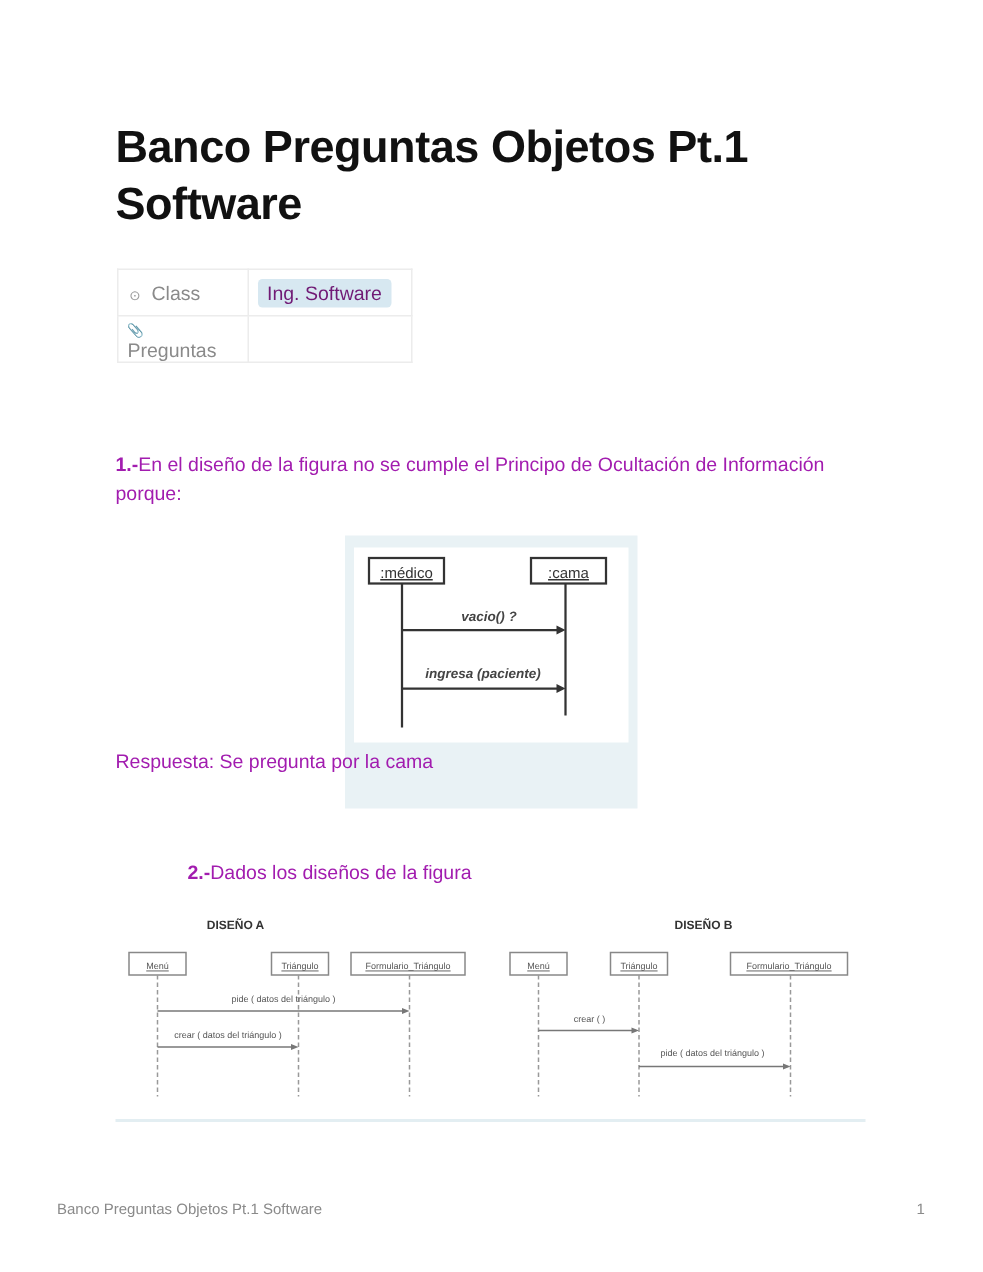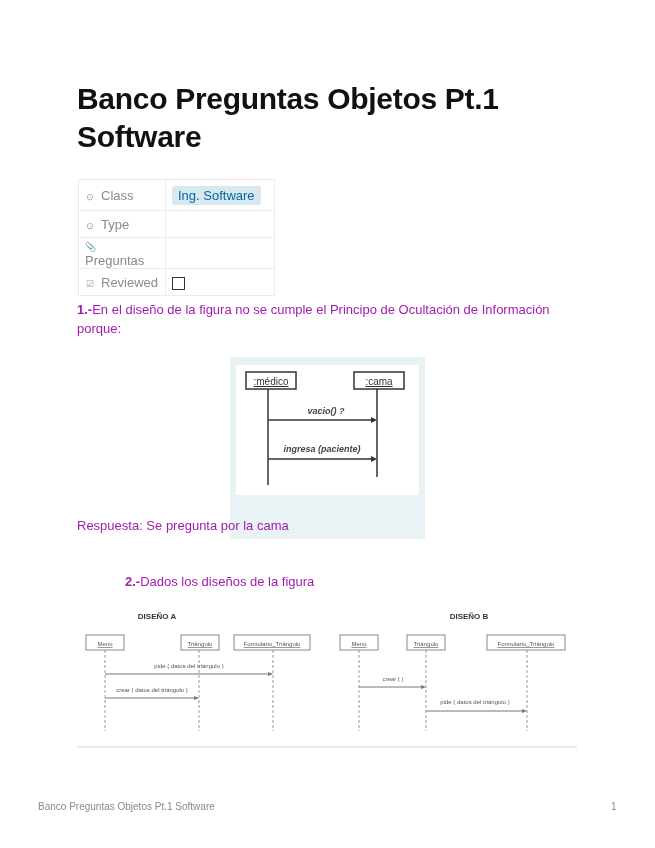--- a/index.html
+++ b/index.html
@@ -4,50 +4,42 @@
 <style>
   html, body { margin:0; padding:0; background:#ffffff; }
   body { width:655px; height:848px; position:relative; font-family:"Liberation Sans", sans-serif; color:#111; overflow:hidden; }
   .title { position:absolute; left:77px; top:80px; width:500px; font-size:30px; font-weight:bold; line-height:38px; letter-spacing:-0.3px; color:#111; margin:0; }
   .props { position:absolute; left:78px; top:179px; border-collapse:collapse; font-size:13px; }
   .props td { border:1px solid #ececec; height:26px; padding:0 6px;margin-top:40px; }
   .props td.key { width:74px; color:#8a8a8a; }
   .props td.val { width:96px; }
   .props tr:first-child td { height:30px; }
   .ico { display:inline-block; width:10px; font-size:9px; color:#999; margin-right:6px; text-align:center; }
-  .tag { background:#d7e8f1; color:#0369a1; padding:2px 6px; border-radius:3px; font-size:13px; }
+  .tag { background:#d7e8f1; color:#701a75; padding:2px 6px; border-radius:3px; font-size:13px; }
   .chk { display:inline-block; width:11px; height:11px; border:1.5px solid #333; vertical-align:middle; }
   .para { position:absolute; left:77px; font-size:13px; line-height:19px; color:#a21caf; width:490px; }
   .para b { font-weight:bold; }
   .fig1 { position:absolute; left:230px; top:357px; width:195px; height:182px; background:#e9f2f5; }
   .fig2 { position:absolute; left:77px; top:601px; width:500px; height:145px; background:#fff; border-bottom:2px solid #e3eef2; }
   .footer { position:absolute; top:801px; font-size:10px; color:#8a8a8a; }
 </style>
 </head>
 <body>
 
 <h1 class="title">Banco Preguntas Objetos Pt.1 Software</h1>
 
 <table class="props">
   <tbody>
       <tr>
     <td class="key"><span class="ico">⊙</span><span>Class</span></td>
     <td class="val"><span class="tag">Ing. Software</span></td>
   </tr>
   <tr>
-    <td class="key"><span class="ico">⊙</span><span>Type</span></td>
-    <td class="val"></td>
-  </tr>
-  <tr>
     <td class="key"><span class="ico">📎</span><span>Preguntas</span></td>
     <td class="val"></td>
-  </tr>
-  <tr>
-    <td class="key"><span class="ico">☑</span><span>Reviewed</span></td>
-    <td class="val"><span class="chk"></span></td>
   </tr>
 </tbody>
   </table>
 
 <div class="para" style="top:300px;"><b>1.-</b><span>En el diseño de la figura no se cumple el Principo de Ocultación de Información porque:</span></div>
 
 <div class="fig1">
   <svg width="195" height="145" viewBox="0 0 195 145" style="font-family:'Liberation Sans',sans-serif;">
     <rect x="6" y="8" width="183" height="130" fill="#ffffff"></rect>
     <rect x="16" y="15" width="50" height="17" fill="#fff" stroke="#333" stroke-width="1.5"></rect>
@@ -58,21 +50,21 @@
     <line x1="147" y1="32" x2="147" y2="120" stroke="#333" stroke-width="1.5"></line>
     <text x="96" y="57" font-size="9" font-style="italic" font-weight="bold" text-anchor="middle" fill="#444">vacio() ?</text>
     <line x1="38" y1="63" x2="145" y2="63" stroke="#333" stroke-width="1.5"></line>
     <polygon points="147,63 141,60 141,66" fill="#333"></polygon>
     <text x="92" y="95" font-size="9" font-style="italic" font-weight="bold" text-anchor="middle" fill="#444">ingresa (paciente)</text>
     <line x1="38" y1="102" x2="145" y2="102" stroke="#333" stroke-width="1.5"></line>
     <polygon points="147,102 141,99 141,105" fill="#333"></polygon>
   </svg>
 </div>
 
-<div class="para" style="top:516px;">Respuesta: Se pregunta por la cama</div>
+<div class="para" style="top:498px;">Respuesta: Se pregunta por la cama</div>
 
 <div class="para" style="top:572px;margin-left:48px;"><b>2.-</b><span>Dados los diseños de la figura</span></div>
 
 <div class="fig2">
   <svg width="500" height="145" viewBox="0 0 500 145" style="font-family:'Liberation Sans',sans-serif;">
 
     <text x="80" y="18" font-size="8" font-weight="bold" text-anchor="middle" fill="#333">DISEÑO A</text>
     <rect x="9" y="34" width="38" height="15" fill="#fff" stroke="#888"></rect>
     <text x="28" y="45" font-size="6" text-anchor="middle" text-decoration="underline" fill="#555">Menú</text>
     <rect x="104" y="34" width="38" height="15" fill="#fff" stroke="#888"></rect>

